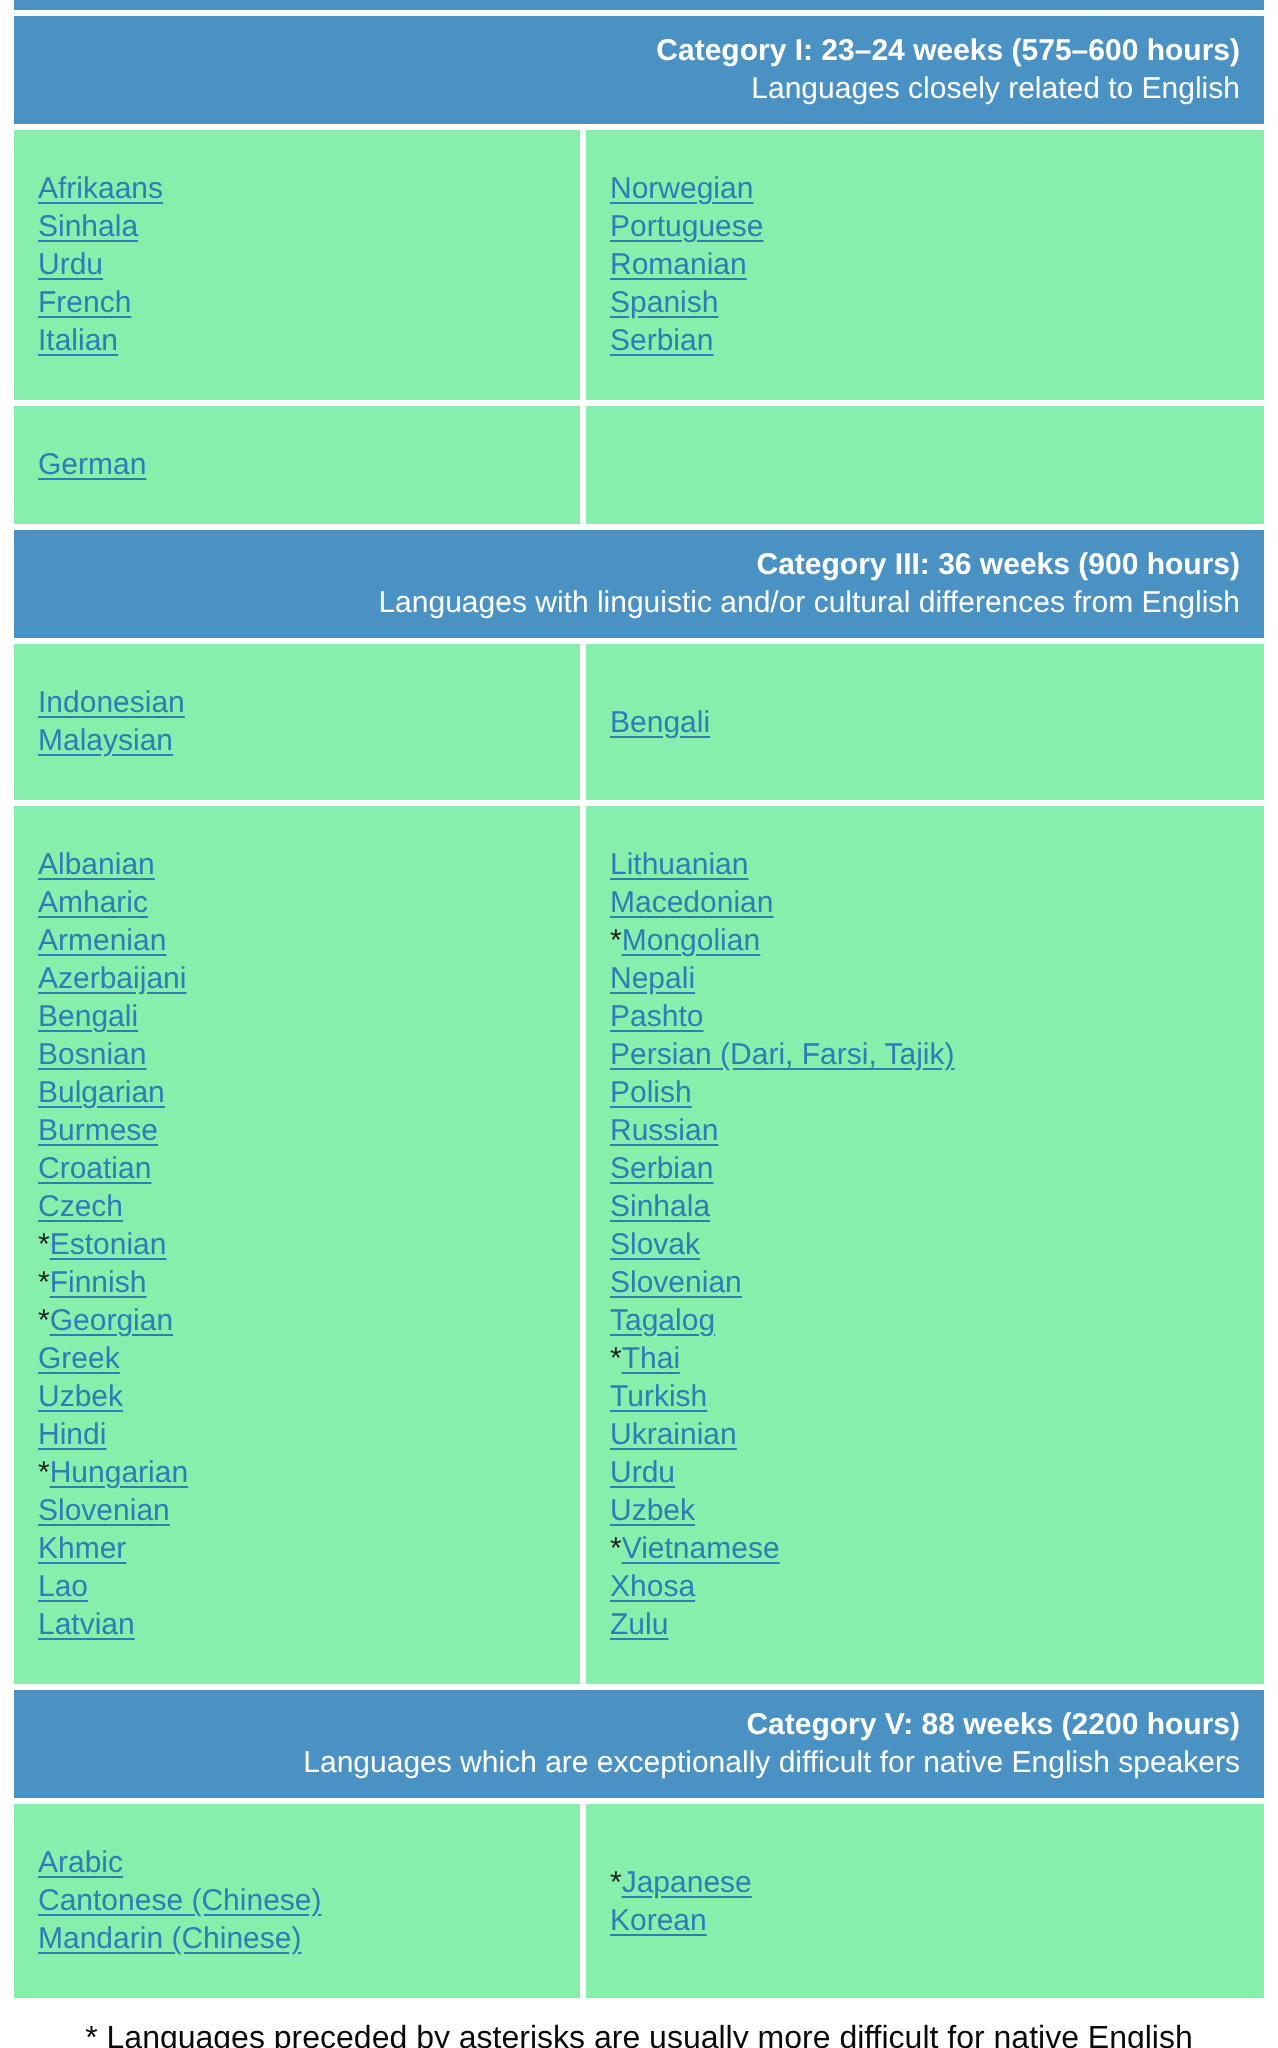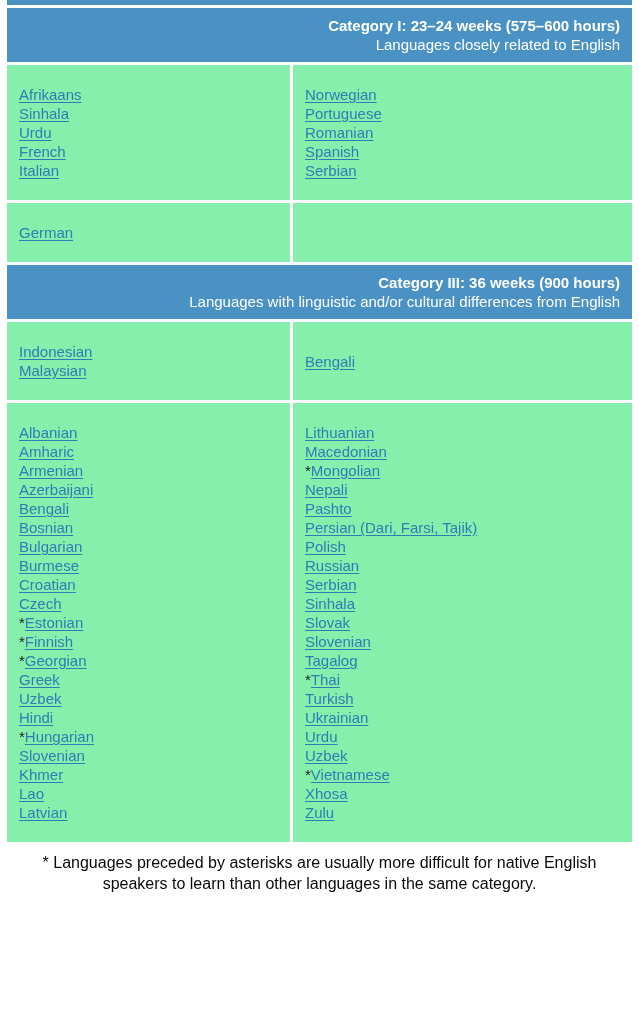--- a/index.html
+++ b/index.html
@@ -159,17 +159,34 @@
             <div class="lang-line"><span class="star">*</span><a class="lang">Thai</a></div>
             <div class="lang-line"><a class="lang">Turkish</a></div>
             <div class="lang-line"><a class="lang">Ukrainian</a></div>
             <div class="lang-line"><a class="lang">Urdu</a></div>
             <div class="lang-line"><a class="lang">Uzbek</a></div>
             <div class="lang-line"><span class="star">*</span><a class="lang">Vietnamese</a></div>
             <div class="lang-line"><a class="lang">Xhosa</a></div>
             <div class="lang-line"><a class="lang">Zulu</a></div>
           </td>
         </tr>
+        <tr>
+          <td class="hdr" colspan="2">
+            <div class="cat-title">Category V: 88 weeks (2200 hours)</div>
+            <div class="cat-subtitle">Languages which are exceptionally difficult for native English speakers</div>
+          </td>
+        </tr>
+        <tr>
+          <td class="cell">
+            <div class="lang-line"><a class="lang">Arabic</a></div>
+            <div class="lang-line"><a class="lang">Cantonese (Chinese)</a></div>
+            <div class="lang-line"><a class="lang">Mandarin (Chinese)</a></div>
+          </td>
+          <td class="cell">
+            <div class="lang-line"><span class="star">*</span><a class="lang">Japanese</a></div>
+            <div class="lang-line"><a class="lang">Korean</a></div>
+          </td>
+        </tr>
       </tbody>
   </table>
 
   <div class="footnote">* Languages preceded by asterisks are usually more difficult for native English speakers to learn than other languages in the same category.</div>
 </div>
 
 </body></html>

